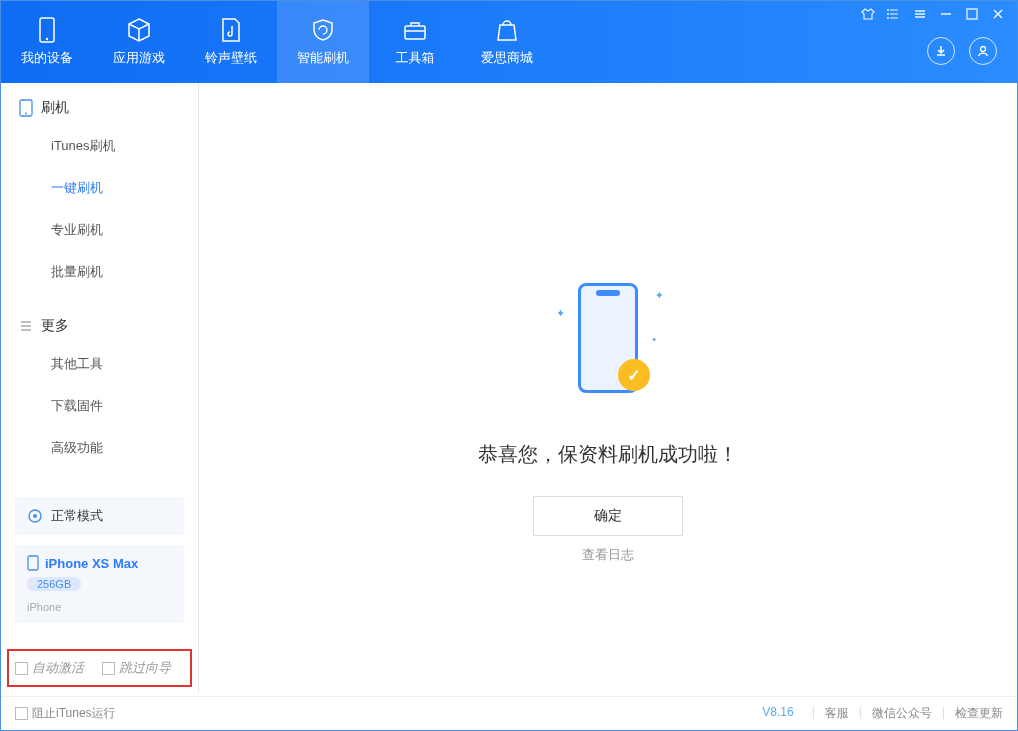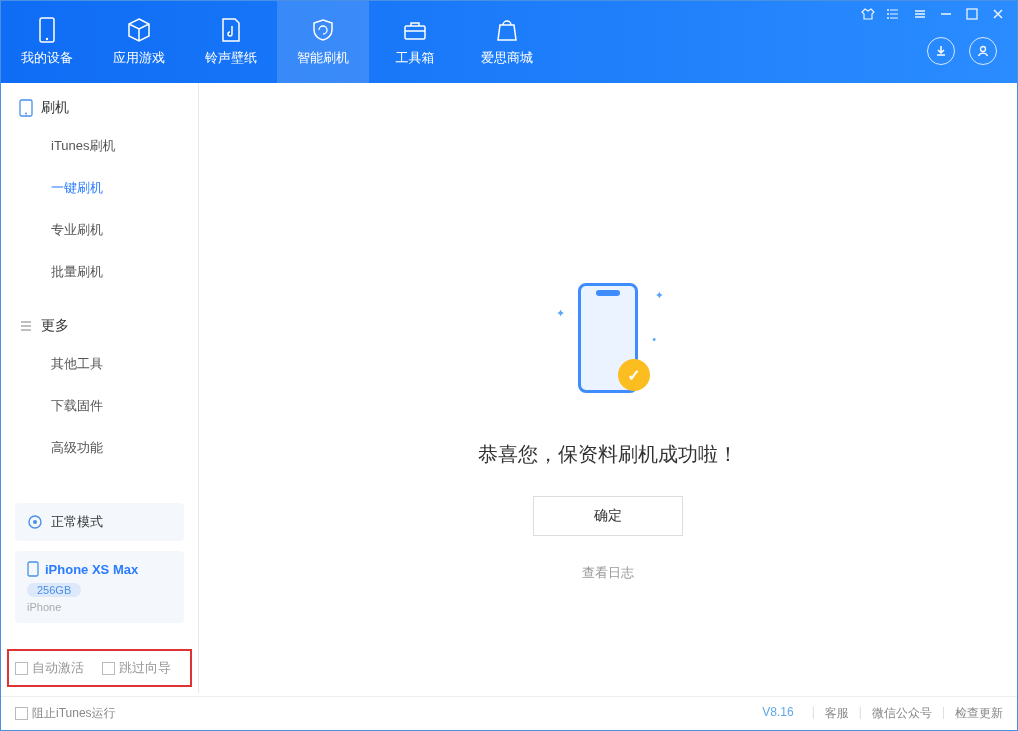--- a/index.html
+++ b/index.html
@@ -25,39 +25,39 @@
 .body-area { display: flex; height: 610px; }
 .sidebar { width: 198px; border-right: 1px solid #e8e8e8; padding-top: 8px; position: relative; }
 .side-group-header { display: flex; align-items: center; gap: 8px; padding: 8px 18px; font-size: 14px; color: #333; font-weight: 500; }
 .side-item { padding: 12px 18px 12px 50px; font-size: 13px; color: #555; cursor: pointer; }
 .side-item.active { color: #2a7bff; }
 
 .mode-card { margin: 0 14px 10px 14px; background: #f4f8fd; border-radius: 4px; padding: 10px 12px; display: flex; align-items: center; gap: 8px; font-size: 13px; color: #333; }
 .device-card { margin: 0 14px 10px 14px; background: #f4f8fd; border-radius: 4px; padding: 10px 12px; font-size: 13px; color: #333; }
 .device-name { font-weight: bold; color: #2a7bff; margin-bottom: 4px; display: flex; align-items: center; gap: 6px; }
 .storage-badge { display: inline-block; background: #dde9fb; color: #4a8fe8; border-radius: 10px; padding: 1px 10px; font-size: 11px; margin-top: 2px; text-align: center; }
-.device-type { color: #aaa; font-size: 11px; margin-top: 4px; }
+.device-type { color: #aaa; font-size: 11px; margin-top: 10px; }
 
 .bottom-options { position: absolute; bottom: 0; left: 0; right: 0; }
-.checkbox-row-highlight { border: 2px solid #d33; margin: 0 6px 6px 6px; padding: 8px 6px; display: flex; gap: 18px; font-size: 13px; color: #999; }
+.checkbox-row-highlight { border: 2px solid #d33; margin: 0 6px 6px 6px; padding: 8px 6px; display: flex; gap: 18px; font-size: 13px; color: #999; font-style: italic; }
 .chk { display: flex; align-items: center; gap: 4px; cursor: pointer; }
 .chk-box { width: 13px; height: 13px; border: 1px solid #bbb; background: #fff; }
 
 .main { flex: 1; display: flex; flex-direction: column; align-items: center; padding-top: 190px; }
 .phone-illus { position: relative; width: 120px; height: 140px; margin-bottom: 20px; }
 .phone-body { position: absolute; left: 30px; top: 10px; width: 60px; height: 110px; border: 3px solid #3f8cff; border-radius: 8px; background: #eaf3ff; }
 .phone-body::before { content: ''; position: absolute; top: 4px; left: 50%; transform: translateX(-50%); width: 24px; height: 6px; background: #3f8cff; border-radius: 3px; }
 .check-circle { position: absolute; right: 18px; bottom: 22px; width: 32px; height: 32px; background: #fbbd1f; border-radius: 50%; display: flex; align-items: center; justify-content: center; color: #fff; font-weight: bold; }
 .spark { position: absolute; color: #5aa8f2; font-size: 11px; }
 .spark1 { left: 8px; top: 34px; }
 .spark2 { right: 4px; top: 16px; }
 .spark3 { right: 12px; bottom: 68px; }
 
 .success-text { font-size: 20px; color: #333; margin-bottom: 28px; margin-top: 8px; }
-.ok-btn { width: 150px; height: 40px; border: 1px solid #ddd; background: #fff; font-size: 14px; color: #333; cursor: pointer; margin-bottom: 28px; }
+.ok-btn { width: 150px; height: 40px; border: 1px solid #ddd; background: #fff; font-size: 14px; color: #333; cursor: pointer; margin-bottom: 10px; }
 .log-link { font-size: 13px; color: #999; cursor: pointer; }
 
 .footer { position: absolute; bottom: 0; left: 0; right: 0; height: 34px; border-top: 1px solid #eee; display: flex; align-items: center; padding: 0 14px; font-size: 12px; color: #888; background: #fff; }
 .footer .chk { color: #888; }
 .footer-right { margin-left: auto; display: flex; align-items: flex-start; gap: 10px; }
 .footer-right .sep { color: #ddd; }
 .footer-link { color: #888; cursor: pointer; }
 .version { color: #5fa8e8; margin-right: 8px; }
 
 svg { display: block; }

